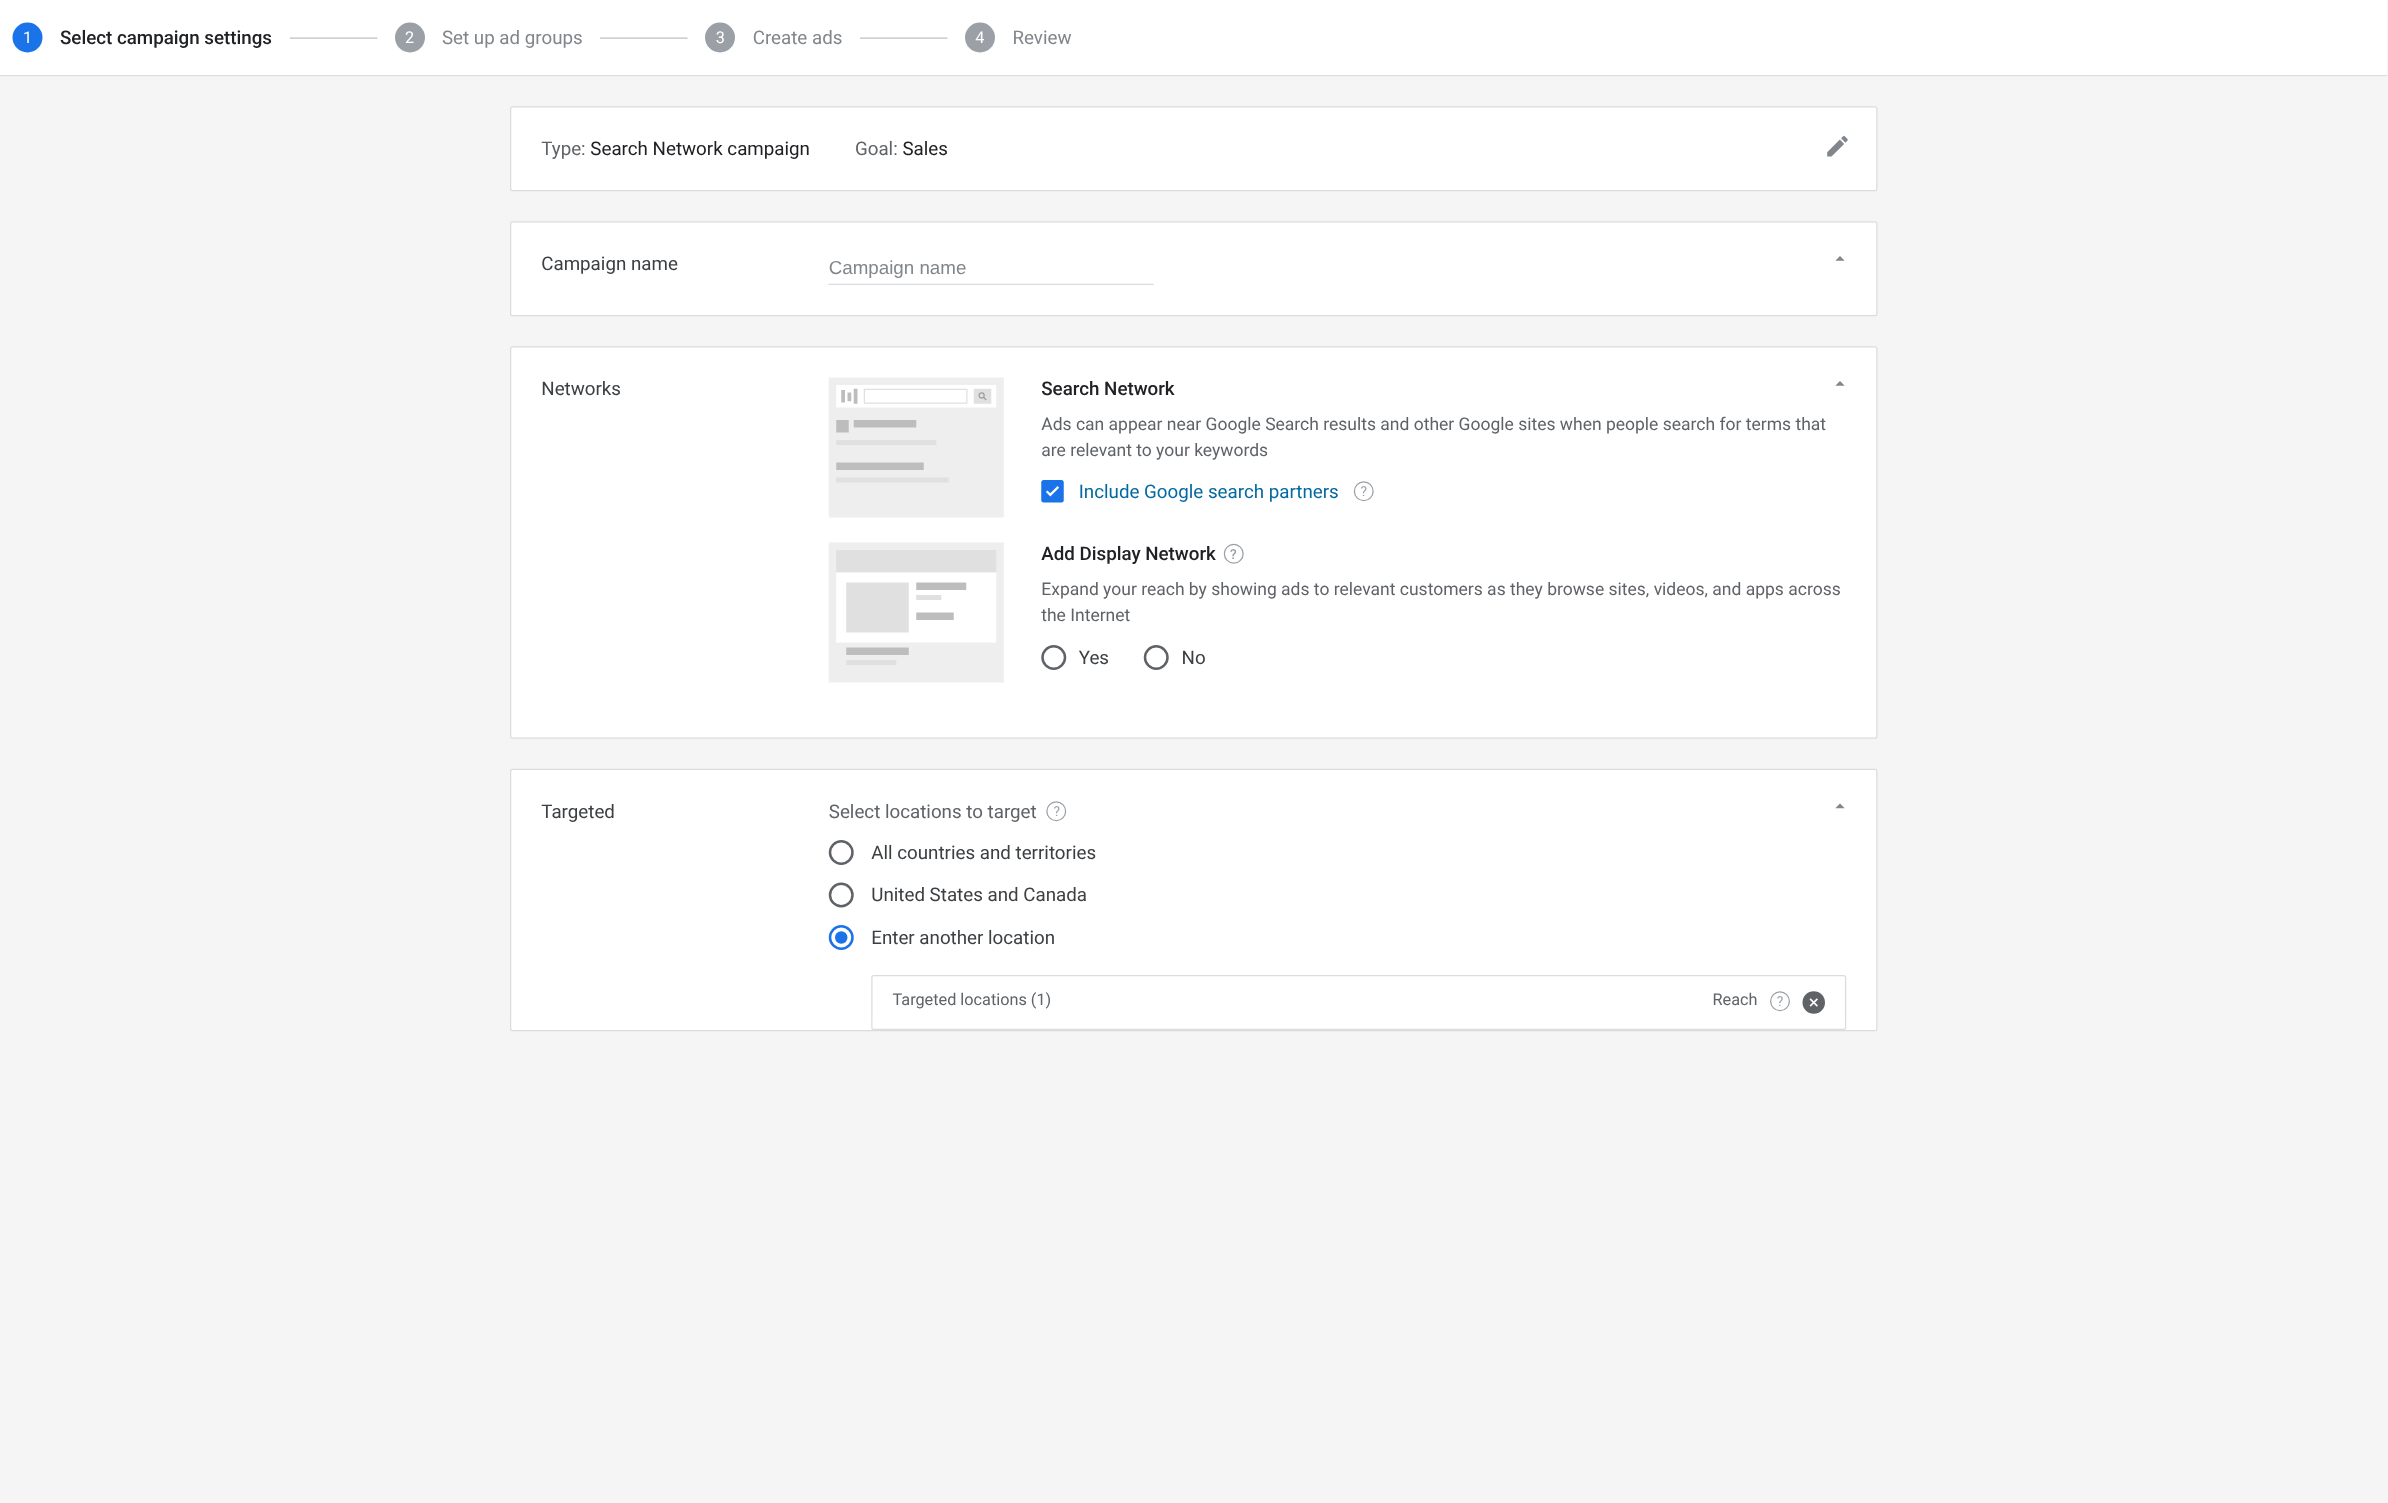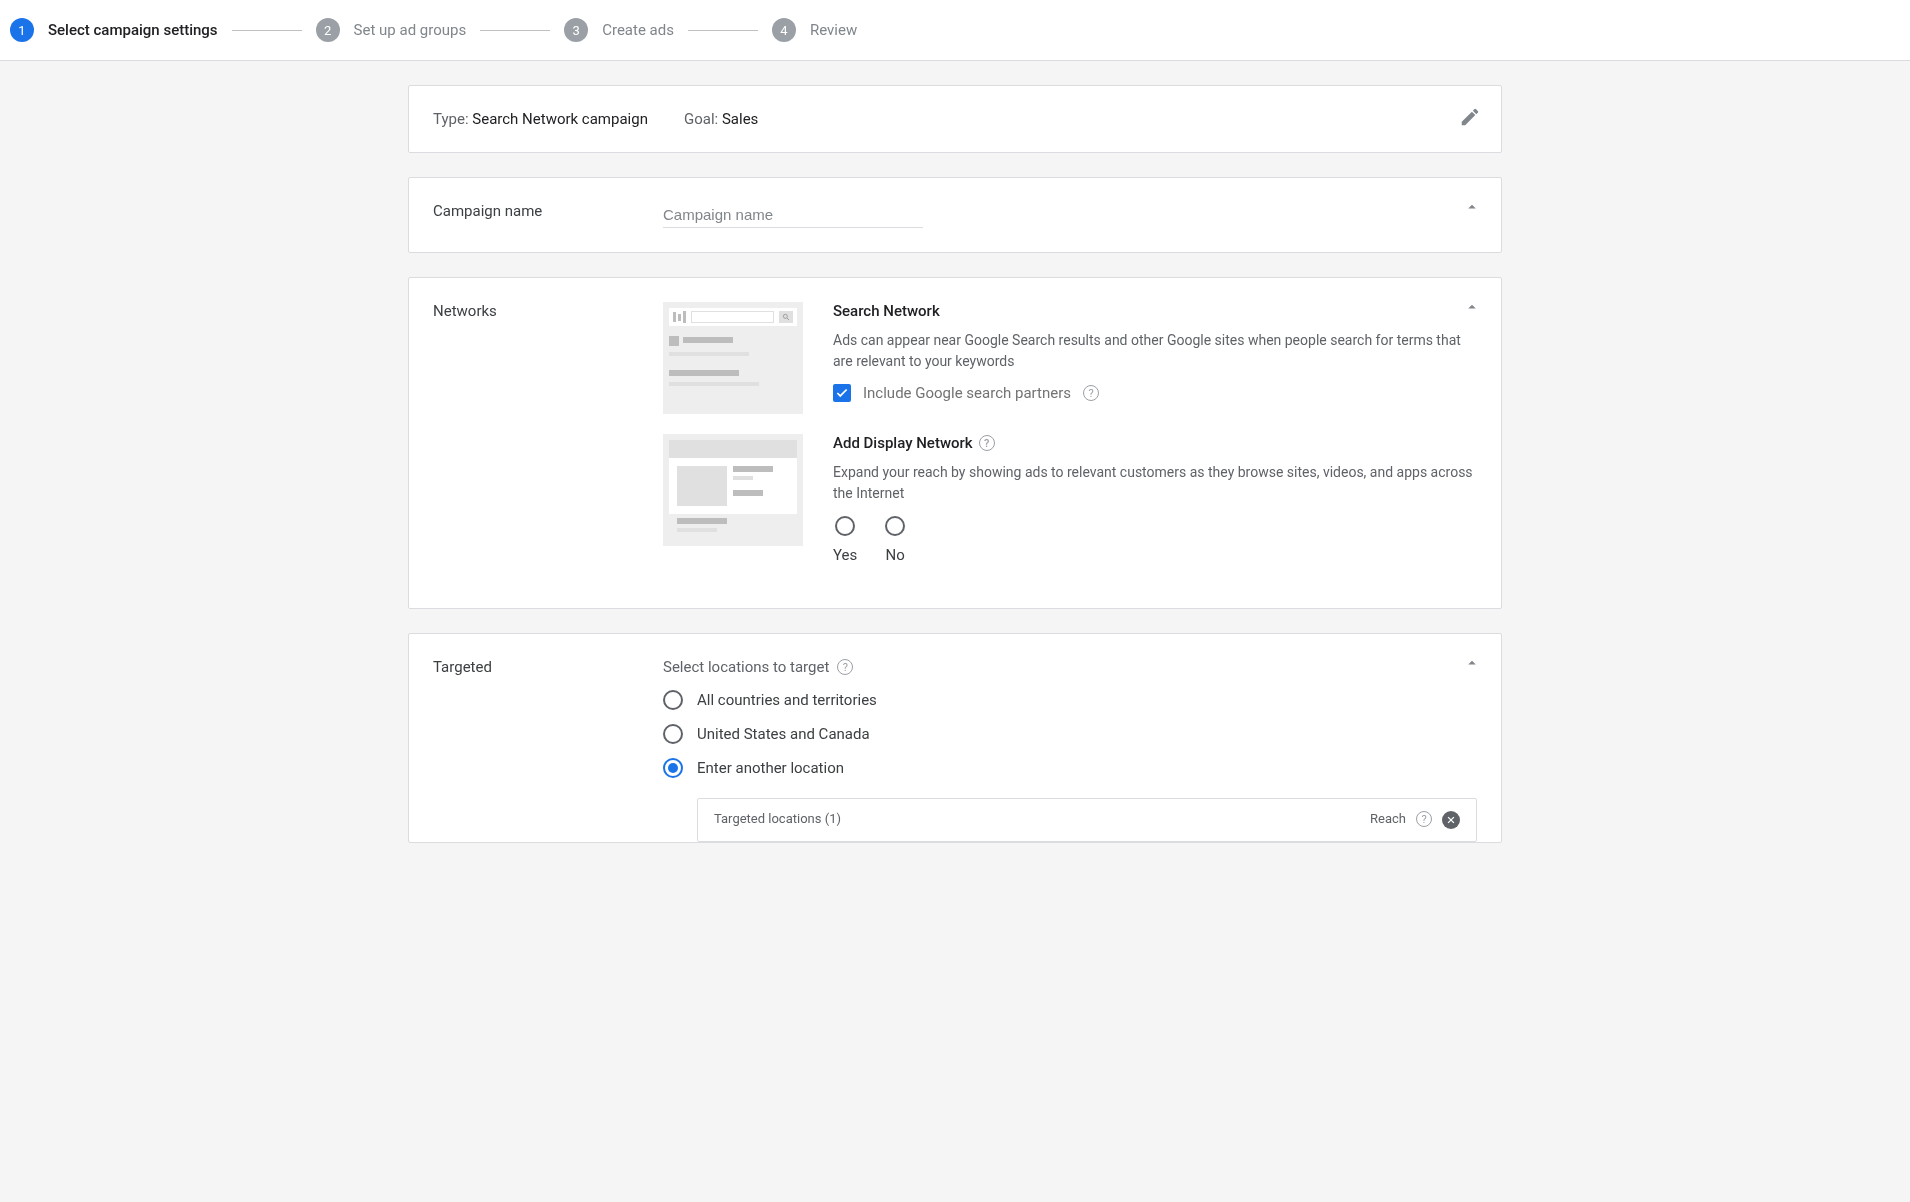--- a/index.html
+++ b/index.html
@@ -54,21 +54,21 @@
 
 .net-info { flex: 1; }
 .net-title { font-size: 15px; font-weight: 500; color: #202124; margin-bottom: 10px; display:flex; align-items:center; gap:6px; }
 .net-desc { font-size: 14px; color: #5f6368; line-height: 1.5; margin-bottom: 12px; }
 .checkbox-row { display: flex; align-items: center; gap: 12px; }
 .checkbox { width: 18px; height: 18px; background: #1a73e8; border-radius: 2px; display:flex; align-items:center; justify-content:center; cursor:pointer; }
 .checkbox svg { width: 14px; height: 14px; }
 .help-icon { width: 16px; height: 16px; border: 1.5px solid #9aa0a6; border-radius: 50%; display:inline-flex; align-items:center; justify-content:center; font-size:11px; color:#9aa0a6; cursor:pointer; }
 
 .radio-row { display: flex; align-items: center; gap: 28px; }
-.radio-item { display: flex; align-items: center; gap: 10px; cursor:pointer;flex-direction:column; }
+.radio-item { display: flex; align-items: center; gap: 10px; cursor:pointer; }
 .radio { width: 20px; height: 20px; border: 2px solid #5f6368; border-radius: 50%; display:flex; align-items:center; justify-content:center; }
 .radio.selected { border-color: #1a73e8; }
 .radio.selected::after { content:''; width: 10px; height: 10px; background: #1a73e8; border-radius: 50%; }
 .radio-label-text { font-size: 15px; color: #3c4043; }
 
 
 .loc-header { font-size: 15px; color: #5f6368; margin-bottom: 14px; display:flex; align-items:center; gap:8px; }
 .loc-option { display: flex; align-items: center; gap: 14px; margin-bottom: 14px; cursor:pointer; }
 .loc-option-label { font-size: 15px; color: #3c4043; }
 
@@ -160,21 +160,21 @@
           </div>
           <div class="net-info">
             <div class="net-title">Search Network</div>
             <div class="net-desc">Ads can appear near Google Search results and other Google sites when people search for terms that are relevant to your keywords</div>
             <div class="checkbox-row">
               <div class="checkbox">
                 <svg viewBox="0 0 24 24" fill="none" stroke="#fff" stroke-width="3">
                     <polyline points="4,12 9,17 20,6"></polyline>
                   </svg>
               </div>
-              <span style="font-size:15px;color:#737373;">Include Google search partners</span>
+              <span style="font-size:15px;color:#0369a1;">Include Google search partners</span>
               <span class="help-icon">?</span>
             </div>
           </div>
         </div>
 
         <div class="networks-row">
           <div class="thumb">
             <div class="thumb-dn-top"></div>
             <div class="thumb-dn-body">
               <div class="thumb-dn-sq"></div>

